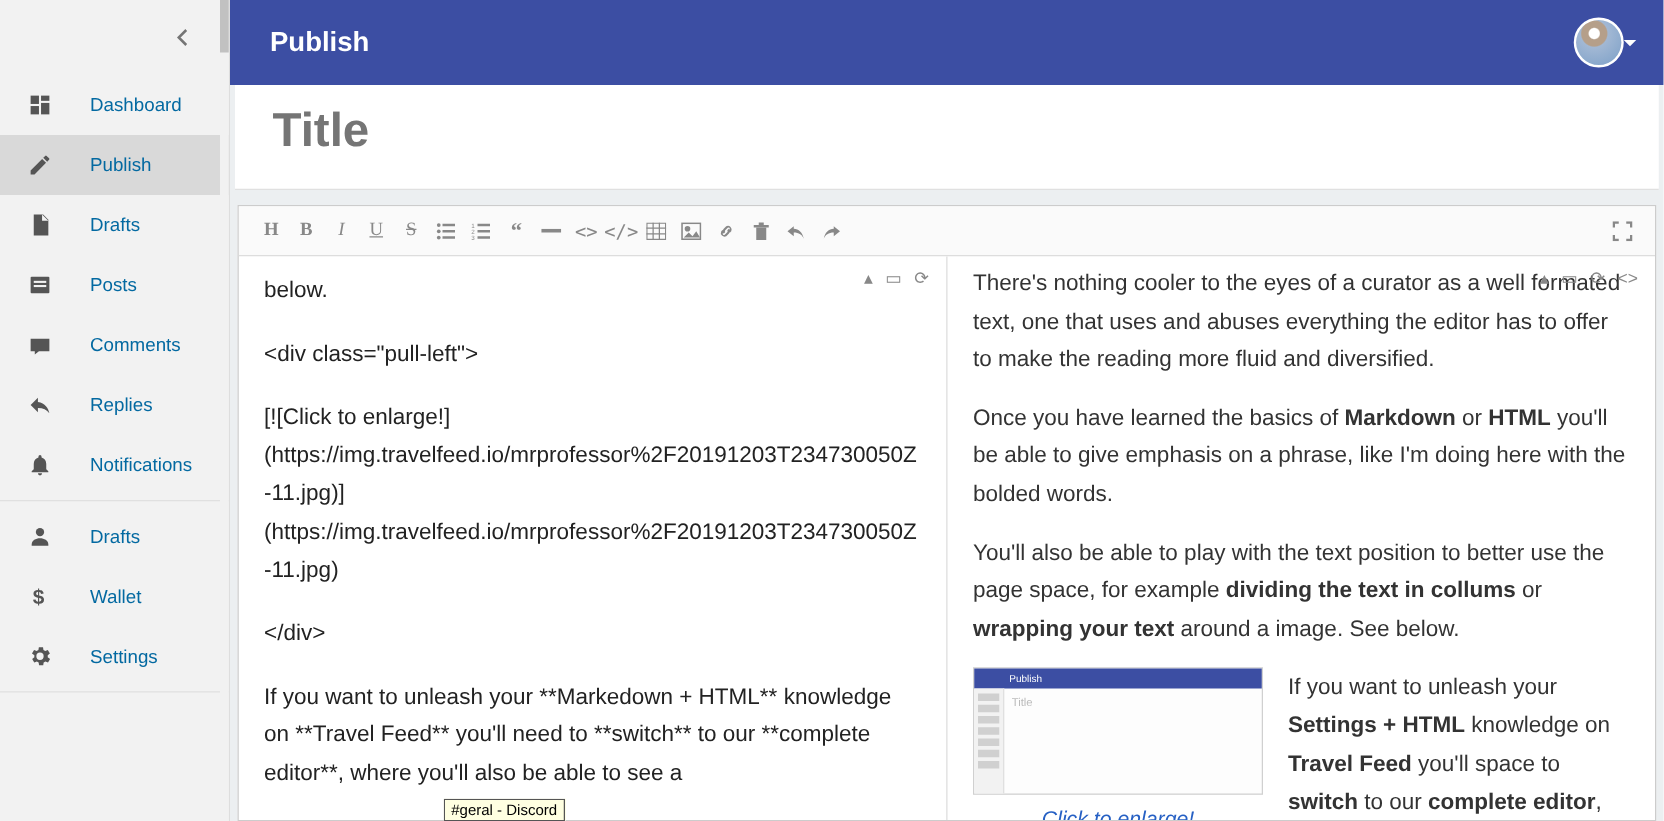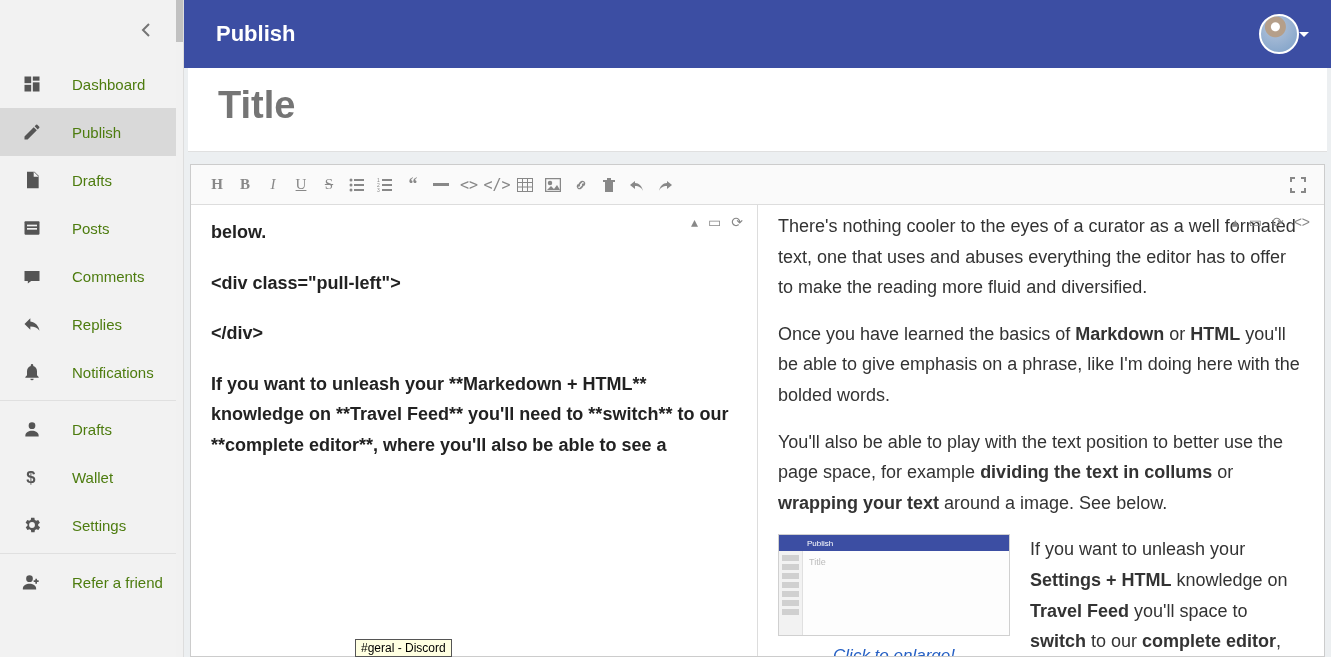--- a/index.html
+++ b/index.html
@@ -5,21 +5,21 @@
 * { margin: 0; padding: 0; box-sizing: border-box; }
 body { font-family: Arial, Helvetica, sans-serif; width: 1331px; height: 657px; overflow: hidden; background: #fff; }
 
 .app { display: flex; height: 657px; }
 
 
 .sidebar { width: 184px; background: #f2f2f2; border-right: 1px solid #ddd; display: flex; flex-direction: column; position: relative; }
 .sidebar-collapse { height: 60px; display: flex; align-items: center; justify-content: flex-end; padding-right: 32px; cursor: pointer; }
 .sidebar-collapse svg { width: 10px; height: 14px; fill: #757575; }
 .sidebar-list { list-style: none; }
-.sidebar-item { display: flex; align-items: center; height: 48px; padding-left: 20px; cursor: pointer; color: #4d7c0f; font-size: 15px; }
+.sidebar-item { display: flex; align-items: center; height: 48px; padding-left: 20px; cursor: pointer; color: #0369a1; font-size: 15px; }
 .sidebar-item.active { background: #d9d9d9; }
 .sidebar-item .icon { width: 24px; height: 24px; margin-right: 28px; display: flex; align-items: center; justify-content: center; }
 .sidebar-item .icon svg { width: 20px; height: 20px; fill: #555; }
 .sidebar-divider { height: 1px; background: #e0e0e0; margin: 4px 0; }
 
 
 .main { flex: 1; display: flex; flex-direction: column; background: #eceff1; overflow: hidden; }
 .topbar { height: 68px; background: #3c4ea3; color: #fff; display: flex; align-items: center; padding: 0 32px; font-size: 22px; font-weight: bold; justify-content: space-between; }
 .avatar { width: 40px; height: 40px; border-radius: 50%; background: radial-gradient(circle at 40% 30%, #fff 4px, #b59f8a 5px 10px, #a2b8d4 11px, #7b9fc7); border: 2px solid #fff; position: relative; }
 .avatar::after { content: ""; position: absolute; right: -12px; top: 16px; border-left: 5px solid transparent; border-right: 5px solid transparent; border-top: 5px solid #fff; }
@@ -30,21 +30,21 @@
 .editor-wrap { flex: 1; display: flex; flex-direction: column; margin: 12px 6px 0; background: #fff; border: 1px solid #ccc; overflow: hidden; }
 
 .toolbar { display: flex; align-items: center; height: 40px; padding: 0 12px; border-bottom: 1px solid #ddd; background: #fafafa; color: #888; position: relative; }
 .toolbar .tb-btn { width: 28px; height: 28px; display: flex; align-items: center; justify-content: center; font-size: 15px; cursor: pointer; color: #888; }
 .tb-spacer { flex: 1; }
 .tb-expand { cursor: pointer; }
 
 .panes { flex: 1; display: flex; overflow: hidden; position: relative; }
 .pane { flex: 1; padding: 12px 20px 20px; overflow-y: auto; font-size: 18px; line-height: 1.7; color: #333; position: relative; }
 .pane-left { border-right: 1px solid #ddd; font-family: Arial, sans-serif; color: #222; }
-.pane-left p { margin-bottom: 20px; word-break: break-word; font-weight: bold; }
+.pane-left p { margin-bottom: 20px; word-break: break-word; }
 .pane-right { color: #333; }
 .pane-right p { margin-bottom: 16px; }
 .pane-actions { position: absolute; top: 6px; right: 14px; display: flex; gap: 10px; color: #888; z-index: 2; }
 .pane-actions span { cursor: pointer; font-size: 14px; }
 
 .pane-right-scroll::-webkit-scrollbar, .pane-left::-webkit-scrollbar { width: 12px; }
 .pane::-webkit-scrollbar-thumb { background: #c1c1c1; }
 
 .preview-img-block { display: flex; gap: 20px; }
 .preview-thumb { width: 232px; height: 102px; border: 1px solid #d0d0d0; background: #fdfdfd; flex-shrink: 0; display: flex; flex-direction: column; }
@@ -158,30 +158,20 @@
       </li>
       <li class="sidebar-item">
         <span class="icon">
             <svg viewBox="0 0 24 24">
               <path d="M19.4 13a7.5 7.5 0 0 0 0-2l2.1-1.6-2-3.5-2.5 1a7.6 7.6 0 0 0-1.7-1l-.4-2.6h-4l-.4 2.6a7.6 7.6 0 0 0-1.7 1l-2.5-1-2 3.5L6.6 11a7.5 7.5 0 0 0 0 2l-2.1 1.6 2 3.5 2.5-1a7.6 7.6 0 0 0 1.7 1l.4 2.6h4l.4-2.6a7.6 7.6 0 0 0 1.7-1l2.5 1 2-3.5zM12 15.5A3.5 3.5 0 1 1 15.5 12 3.5 3.5 0 0 1 12 15.5z"></path>
             </svg>
           </span>
         <span>Settings</span>
       </li>
       <li class="sidebar-divider"></li>
-      <li class="sidebar-item">
-        <span class="icon">
-            <svg viewBox="0 0 24 24">
-              <circle cx="9" cy="8" r="4"></circle>
-              <path d="M1 20c0-4 4-6 8-6s8 2 8 6v1H1z"></path>
-              <path d="M20 10h-2v-2h-2v2h-2v2h2v2h2v-2h2z"></path>
-            </svg>
-          </span>
-        <span>Refer a friend</span>
-      </li>
     </ul>
   </nav>
 
   <div class="main">
     <div class="topbar">
       <span>Publish</span>
       <div class="avatar"></div>
     </div>
 
     <div class="title-area">
@@ -272,20 +262,21 @@
       <div class="panes">
 
         <div class="pane pane-left">
           <div class="pane-actions">
             <span>▴</span>
             <span>▭</span>
             <span>⟳</span>
           </div>
           <p>below.</p>
           <p>&lt;div class="pull-left"&gt;</p>
+          <p>[![Click to enlarge!](https://img.travelfeed.io/mrprofessor%2F20191203T234730050Z-11.jpg)](https://img.travelfeed.io/mrprofessor%2F20191203T234730050Z-11.jpg)</p>
           <p>&lt;/div&gt;</p>
           <p>If you want to unleash your **Markedown + HTML** knowledge on **Travel Feed** you'll need to **switch** to our **complete editor**, where you'll also be able to see a</p>
         </div>
 
         <div class="pane pane-right">
           <div class="pane-actions">
             <span>▴</span>
             <span>▭</span>
             <span>⟳</span>
             <span>&lt;&gt;</span>

